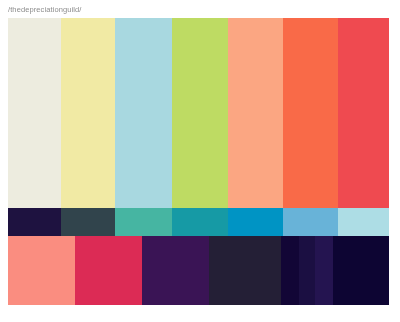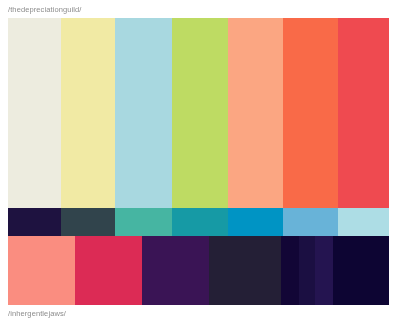--- a/index.html
+++ b/index.html
@@ -99,15 +99,14 @@
         <div class="swatch" style="background: rgb(58, 20, 85); width: 67px;"></div>
         <div class="swatch" style="background: rgb(36, 31, 54); width: 72px;"></div>
         <div class="swatch" style="background: rgb(18, 6, 54); width: 18px;"></div>
         <div class="swatch" style="background: rgb(27, 15, 66); width: 16px;"></div>
         <div class="swatch" style="background: rgb(36, 20, 80); width: 18px;"></div>
         <div class="swatch" style="background: rgb(13, 5, 51); width: 56px;"></div>
       </div>
 
   </div>
 
-  <div class="caption caption-bottom" style="color: rgb(141, 141, 141);">/inhergentlejaws/</div>
 
 </div>
 
 </body></html>

